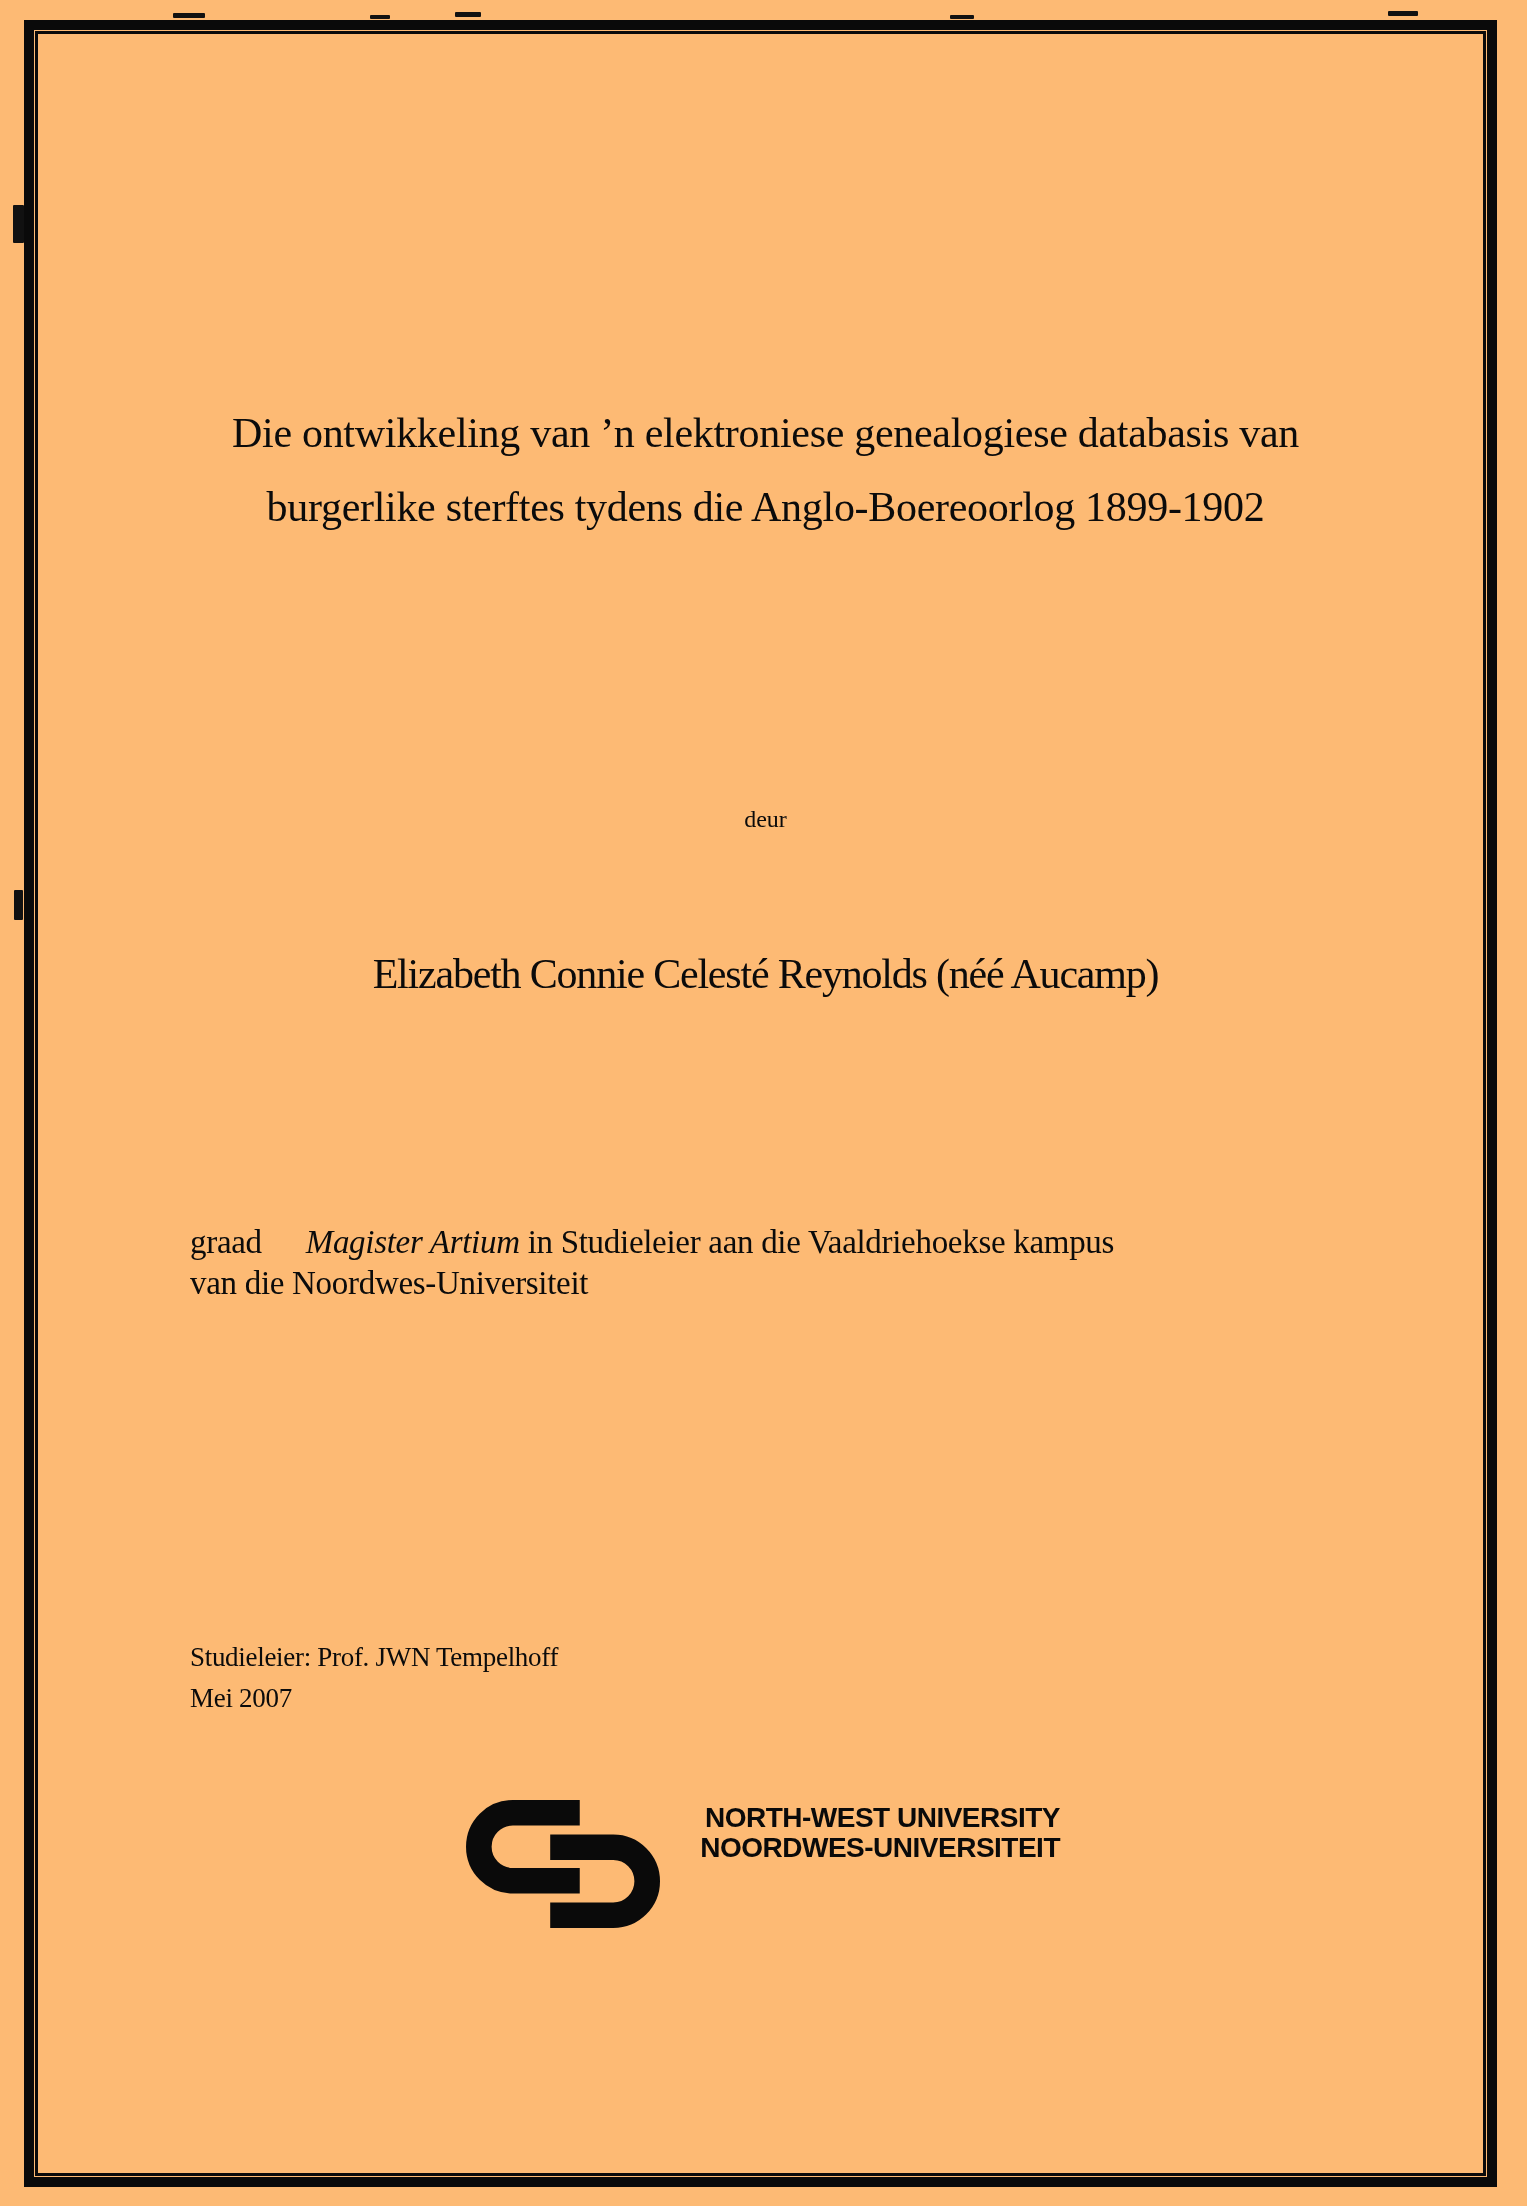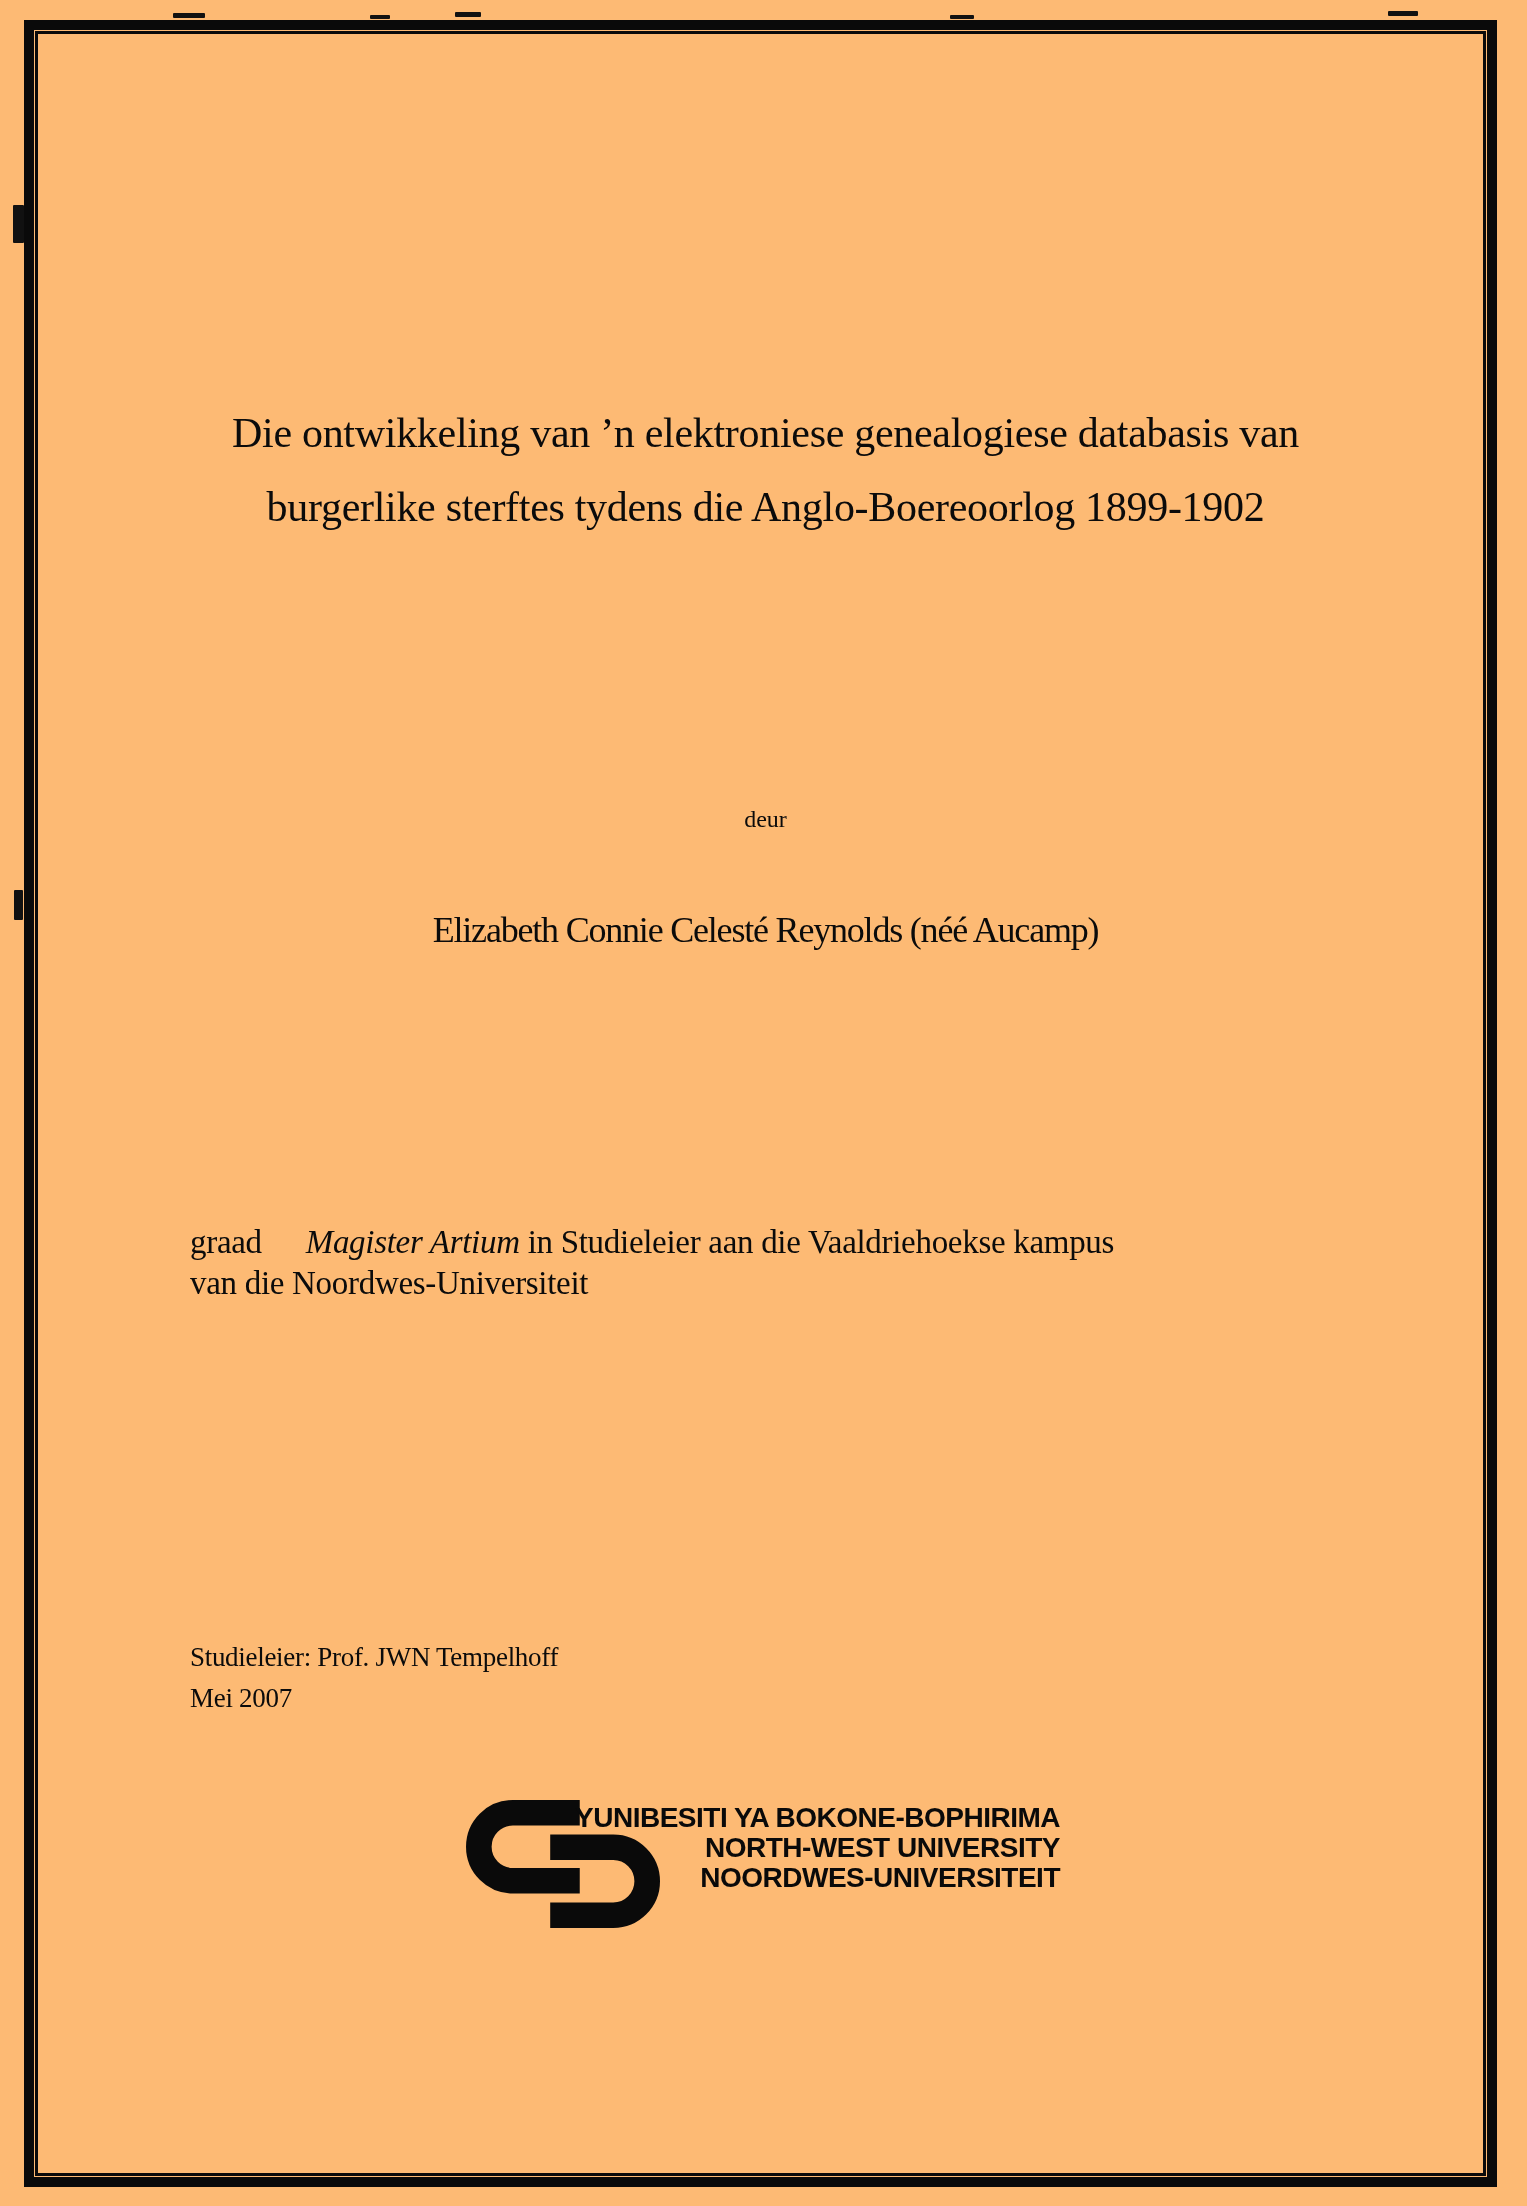--- a/index.html
+++ b/index.html
@@ -48,22 +48,22 @@
     font-size: 42px;
     line-height: 74px;
     letter-spacing: -0.3px;
   }
   .byline {
     top: 798px;
     font-size: 24px;
     line-height: 42px;
   }
   .author {
-    top: 906px;
-    font-size: 36px;
+    top: 950px;
+    font-size: 42px;
     line-height: 48px;
     letter-spacing: -1.2px;
   }
   .submission {
     position: absolute;
     left: 190px;
     top: 1222px;
     width: 1151px;
     font-size: 33px;
     line-height: 41px;
@@ -150,19 +150,18 @@
   </div>
 
   <div class="logo">
     <svg class="logo-mark" viewBox="0 0 203 130" xmlns="http://www.w3.org/2000/svg" aria-hidden="true">
 
       <path d="M 118 13 H 50 A 34.5 34.5 0 0 0 50 82 H 118" fill="none" stroke="#0a0a0a" stroke-width="26"></path>
 
       <path d="M 88 48 H 152 A 34.5 34.5 0 0 1 152 117 H 88" fill="none" stroke="#0a0a0a" stroke-width="26"></path>
     </svg>
     <div class="logo-text">
-      <div>YUNIBESITI YA BOKONE-BOPHIRIMA</div>
       <div>NORTH-WEST UNIVERSITY</div>
       <div>NOORDWES-UNIVERSITEIT</div>
     </div>
   </div>
 
 </div>
 
 </body></html>

